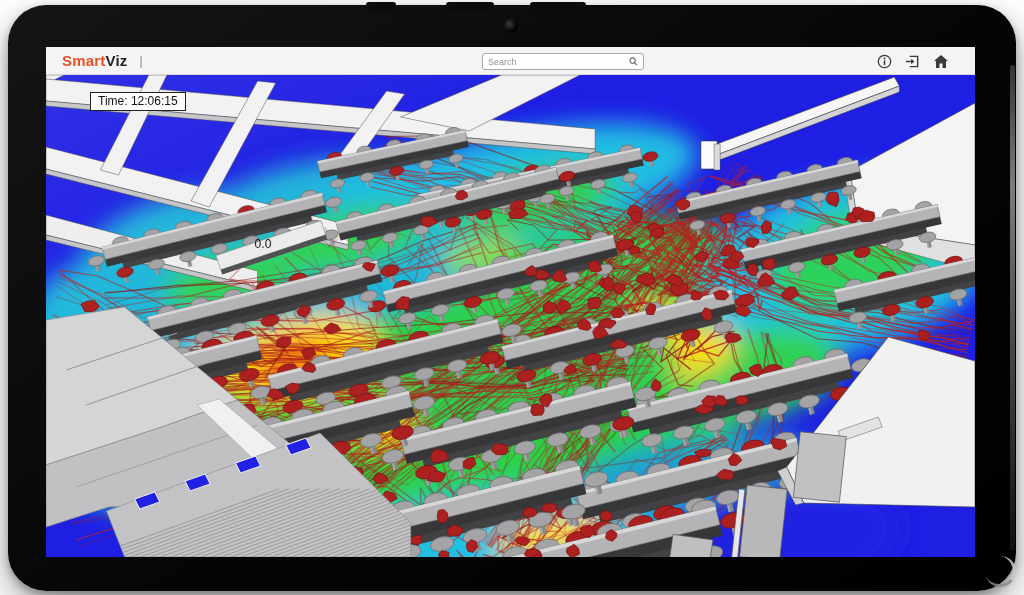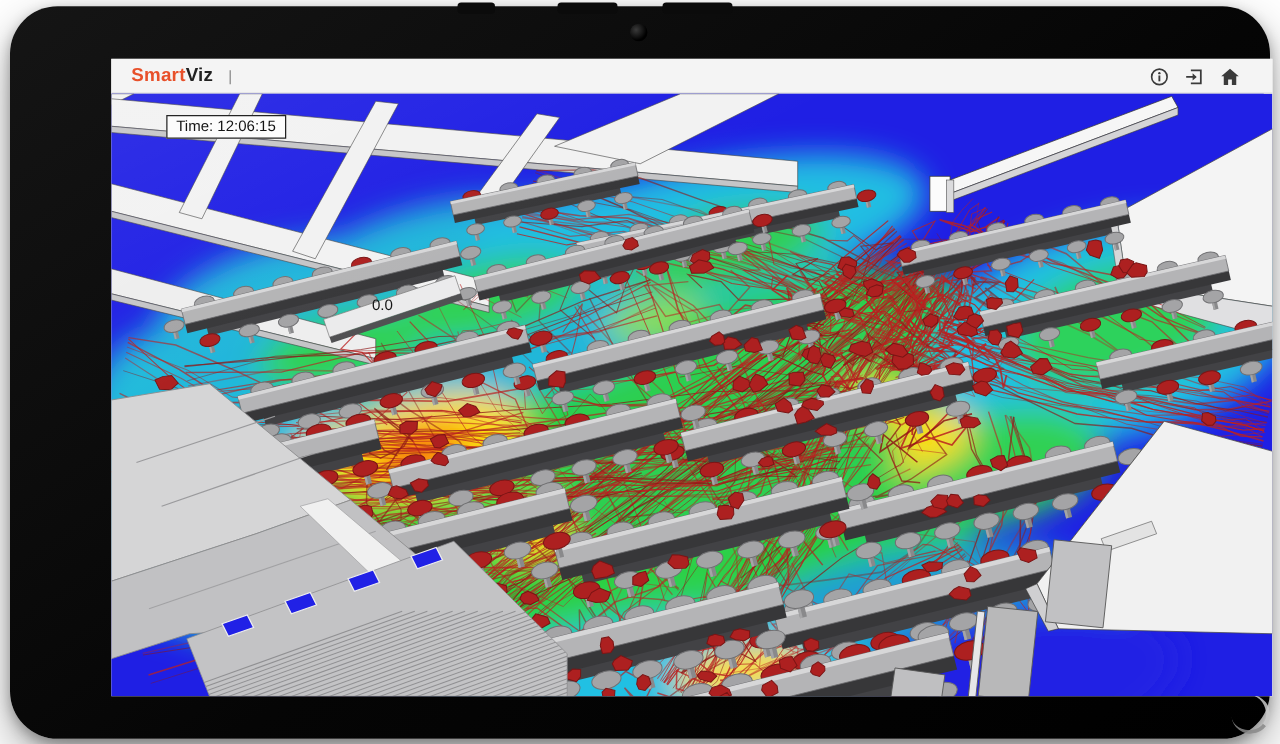--- a/index.html
+++ b/index.html
@@ -1,21 +1,21 @@
 <!DOCTYPE html>
 <html><head>
 <meta charset="utf-8">
 <style>
   html,body{margin:0;padding:0;width:1024px;height:595px;background:#fff;overflow:hidden;font-family:"Liberation Sans",sans-serif;}
   .tablet{position:absolute;left:8px;top:5px;width:1008px;height:586px;border-radius:38px;background:linear-gradient(145deg,#151515 0%,#050505 55%,#000 100%);box-shadow:0 16px 38px rgba(0,0,0,.35),0 4px 10px rgba(0,0,0,.3);}
   .nub{position:absolute;background:#0b0b0b;height:9px;border-radius:3px;top:-3px;}
   .edge-r{position:absolute;right:1px;top:60px;bottom:40px;width:5px;border-radius:3px;background:linear-gradient(180deg,#3a3a3a 0%,#8a8a8a 25%,#555 55%,#111 100%);opacity:.9;}
   .glint{position:absolute;right:0px;bottom:4px;width:28px;height:28px;border-radius:50%;border-right:3px solid #c9c9c9;border-bottom:3px solid #8a8a8a;transform:rotate(-8deg);opacity:.85;}
   .cam{position:absolute;left:496px;top:14px;width:14px;height:14px;border-radius:50%;background:radial-gradient(circle at 35% 35%,#3a3a3a 0%,#000 65%);}
-  .screen{position:absolute;left:38px;top:42px;width:929px;height:510px;background:#fff;overflow:hidden;margin-left:43px;}
+  .screen{position:absolute;left:38px;top:42px;width:929px;height:510px;background:#fff;overflow:hidden;}
   .topbar{position:relative;height:28px;background:#f4f4f4;border-bottom:1px solid #d8d8d8;display:flex;align-items:center;padding:0 0 0 16px;box-sizing:border-box;}
   .brand{font-weight:bold;font-size:15px;letter-spacing:.2px;white-space:nowrap;}
   .brand .smart{color:#e8502a;}
   .brand .viz{color:#222;}
   .hdr-divider{color:#888;font-size:12px;margin:0 8px 0 12px;}
   .title{font-weight:bold;color:#333;font-size:13px;letter-spacing:.1px;white-space:nowrap;}
   .search{position:absolute;left:436px;top:6px;width:150px;height:15px;border:1px solid #a8a8a8;border-radius:3px;background:#fff;display:flex;align-items:center;padding:0 5px;}
   .search .ph{font-size:9px;color:#909090;flex:1;}
   .hicons{position:absolute;right:26px;top:0;height:28px;display:flex;align-items:center;gap:13px;}
   .hicons svg{display:block;}
@@ -31,20 +31,27 @@
   <div class="nub" style="left:438px;width:48px;"></div>
   <div class="nub" style="left:522px;width:56px;"></div>
   <div class="cam"></div>
   <div class="edge-r"></div>
   <div class="glint"></div>
 
   <div class="screen">
     <div class="topbar">
       <div class="brand"><span class="smart">Smart</span><span class="viz">Viz</span></div>
       <span class="hdr-divider">|</span>
+      <div class="search">
+        <span class="ph">Search</span>
+        <svg width="9" height="9" viewBox="0 0 10 10">
+            <circle cx="4" cy="4" r="3" fill="none" stroke="#666" stroke-width="1.2"></circle>
+            <line x1="6.4" y1="6.4" x2="9" y2="9" stroke="#666" stroke-width="1.2"></line>
+          </svg>
+      </div>
       <div class="hicons">
         <svg width="15" height="15" viewBox="0 0 16 16">
             <circle cx="8" cy="8" r="6.6" fill="none" stroke="#3a3a3a" stroke-width="1.4"></circle>
             <circle cx="8" cy="4.8" r="1" fill="#3a3a3a"></circle>
             <rect x="7.2" y="6.8" width="1.6" height="5" fill="#3a3a3a"></rect>
           </svg>
         <svg width="15" height="15" viewBox="0 0 16 16">
             <path d="M5 2.5 H13.5 V13.5 H5" fill="none" stroke="#3a3a3a" stroke-width="1.5"></path>
             <line x1="1" y1="8" x2="9" y2="8" stroke="#3a3a3a" stroke-width="1.5"></line>
             <path d="M6.5 5 L10 8 L6.5 11 Z" fill="#3a3a3a"></path>

